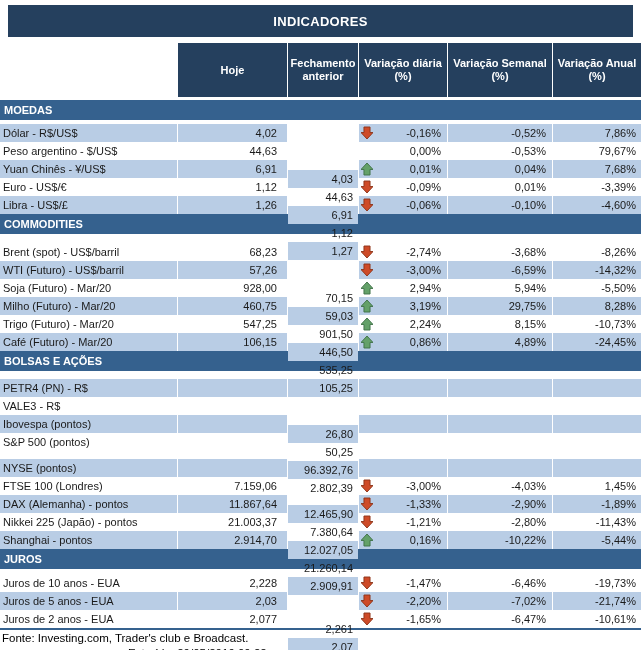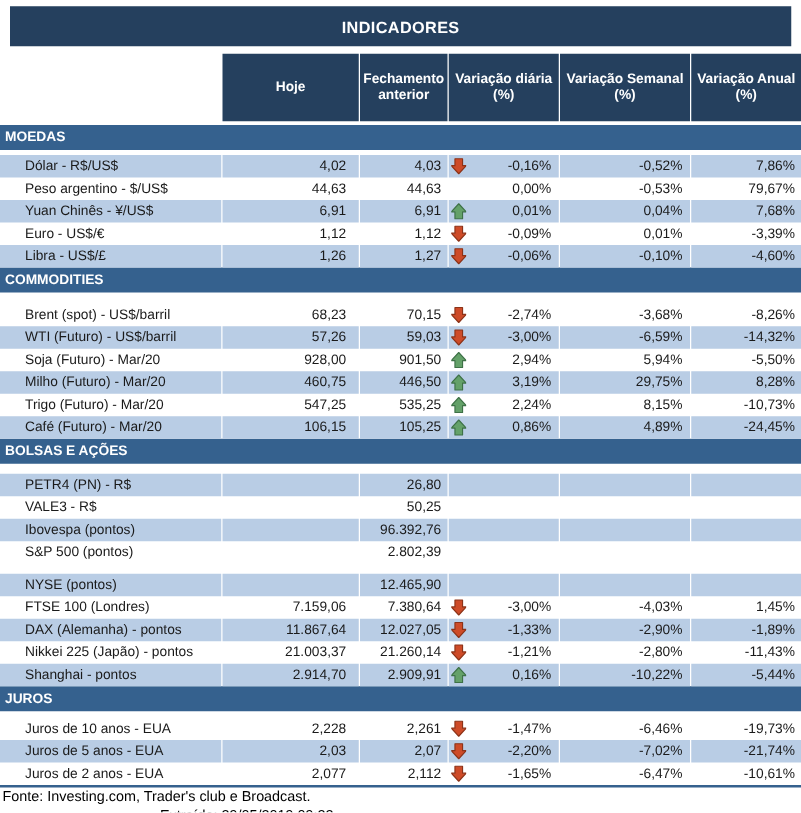--- a/index.html
+++ b/index.html
@@ -27,23 +27,23 @@
   }
   .bar-gap{height:6px;}
   .section[data-section="moedas"] .bar-gap{height:4px;}
   .section[data-section="commodities"] .bar-gap{height:9px;}
   .section[data-section="bolsas"] .bar-gap{height:8px;}
   .section[data-section="juros"] .bar-gap{height:5px;}
 
   .row{height:18px;display:flex;gap:1px;}
   .row > div{height:18px;line-height:18px;box-sizing:border-box;}
   .row.blue > div{background:var(--row-blue);}
-  .cl{width:177px;padding-left:20px;white-space:nowrap;overflow:hidden;}
+  .cl{width:177px;padding-left:3px;white-space:nowrap;overflow:hidden;}
   .ch{width:109px;text-align:right;padding-right:10px;}
-  .cf{width:70px;text-align:right;padding-right:5px;}
+  .cf{width:70px;text-align:right;padding-right:5px;margin-top:46px;}
   .cd{width:88px;display:flex;align-items:center;padding-left:2px;}
   .cd .arrow{width:14px;display:flex;align-items:center;}
   .cd .val{flex:1;text-align:right;padding-right:6px;}
   .cs{width:104px;text-align:right;padding-right:6px;}
   .ca{width:88px;text-align:right;padding-right:5px;}
   .row-gap{height:8px;}
 
   .bottom-line{height:2px;background:var(--steel);}
   .footer{margin-top:1px;padding-left:2px;font-size:11.5px;color:#000;}
   .footer .l1{height:15px;line-height:15px;}

